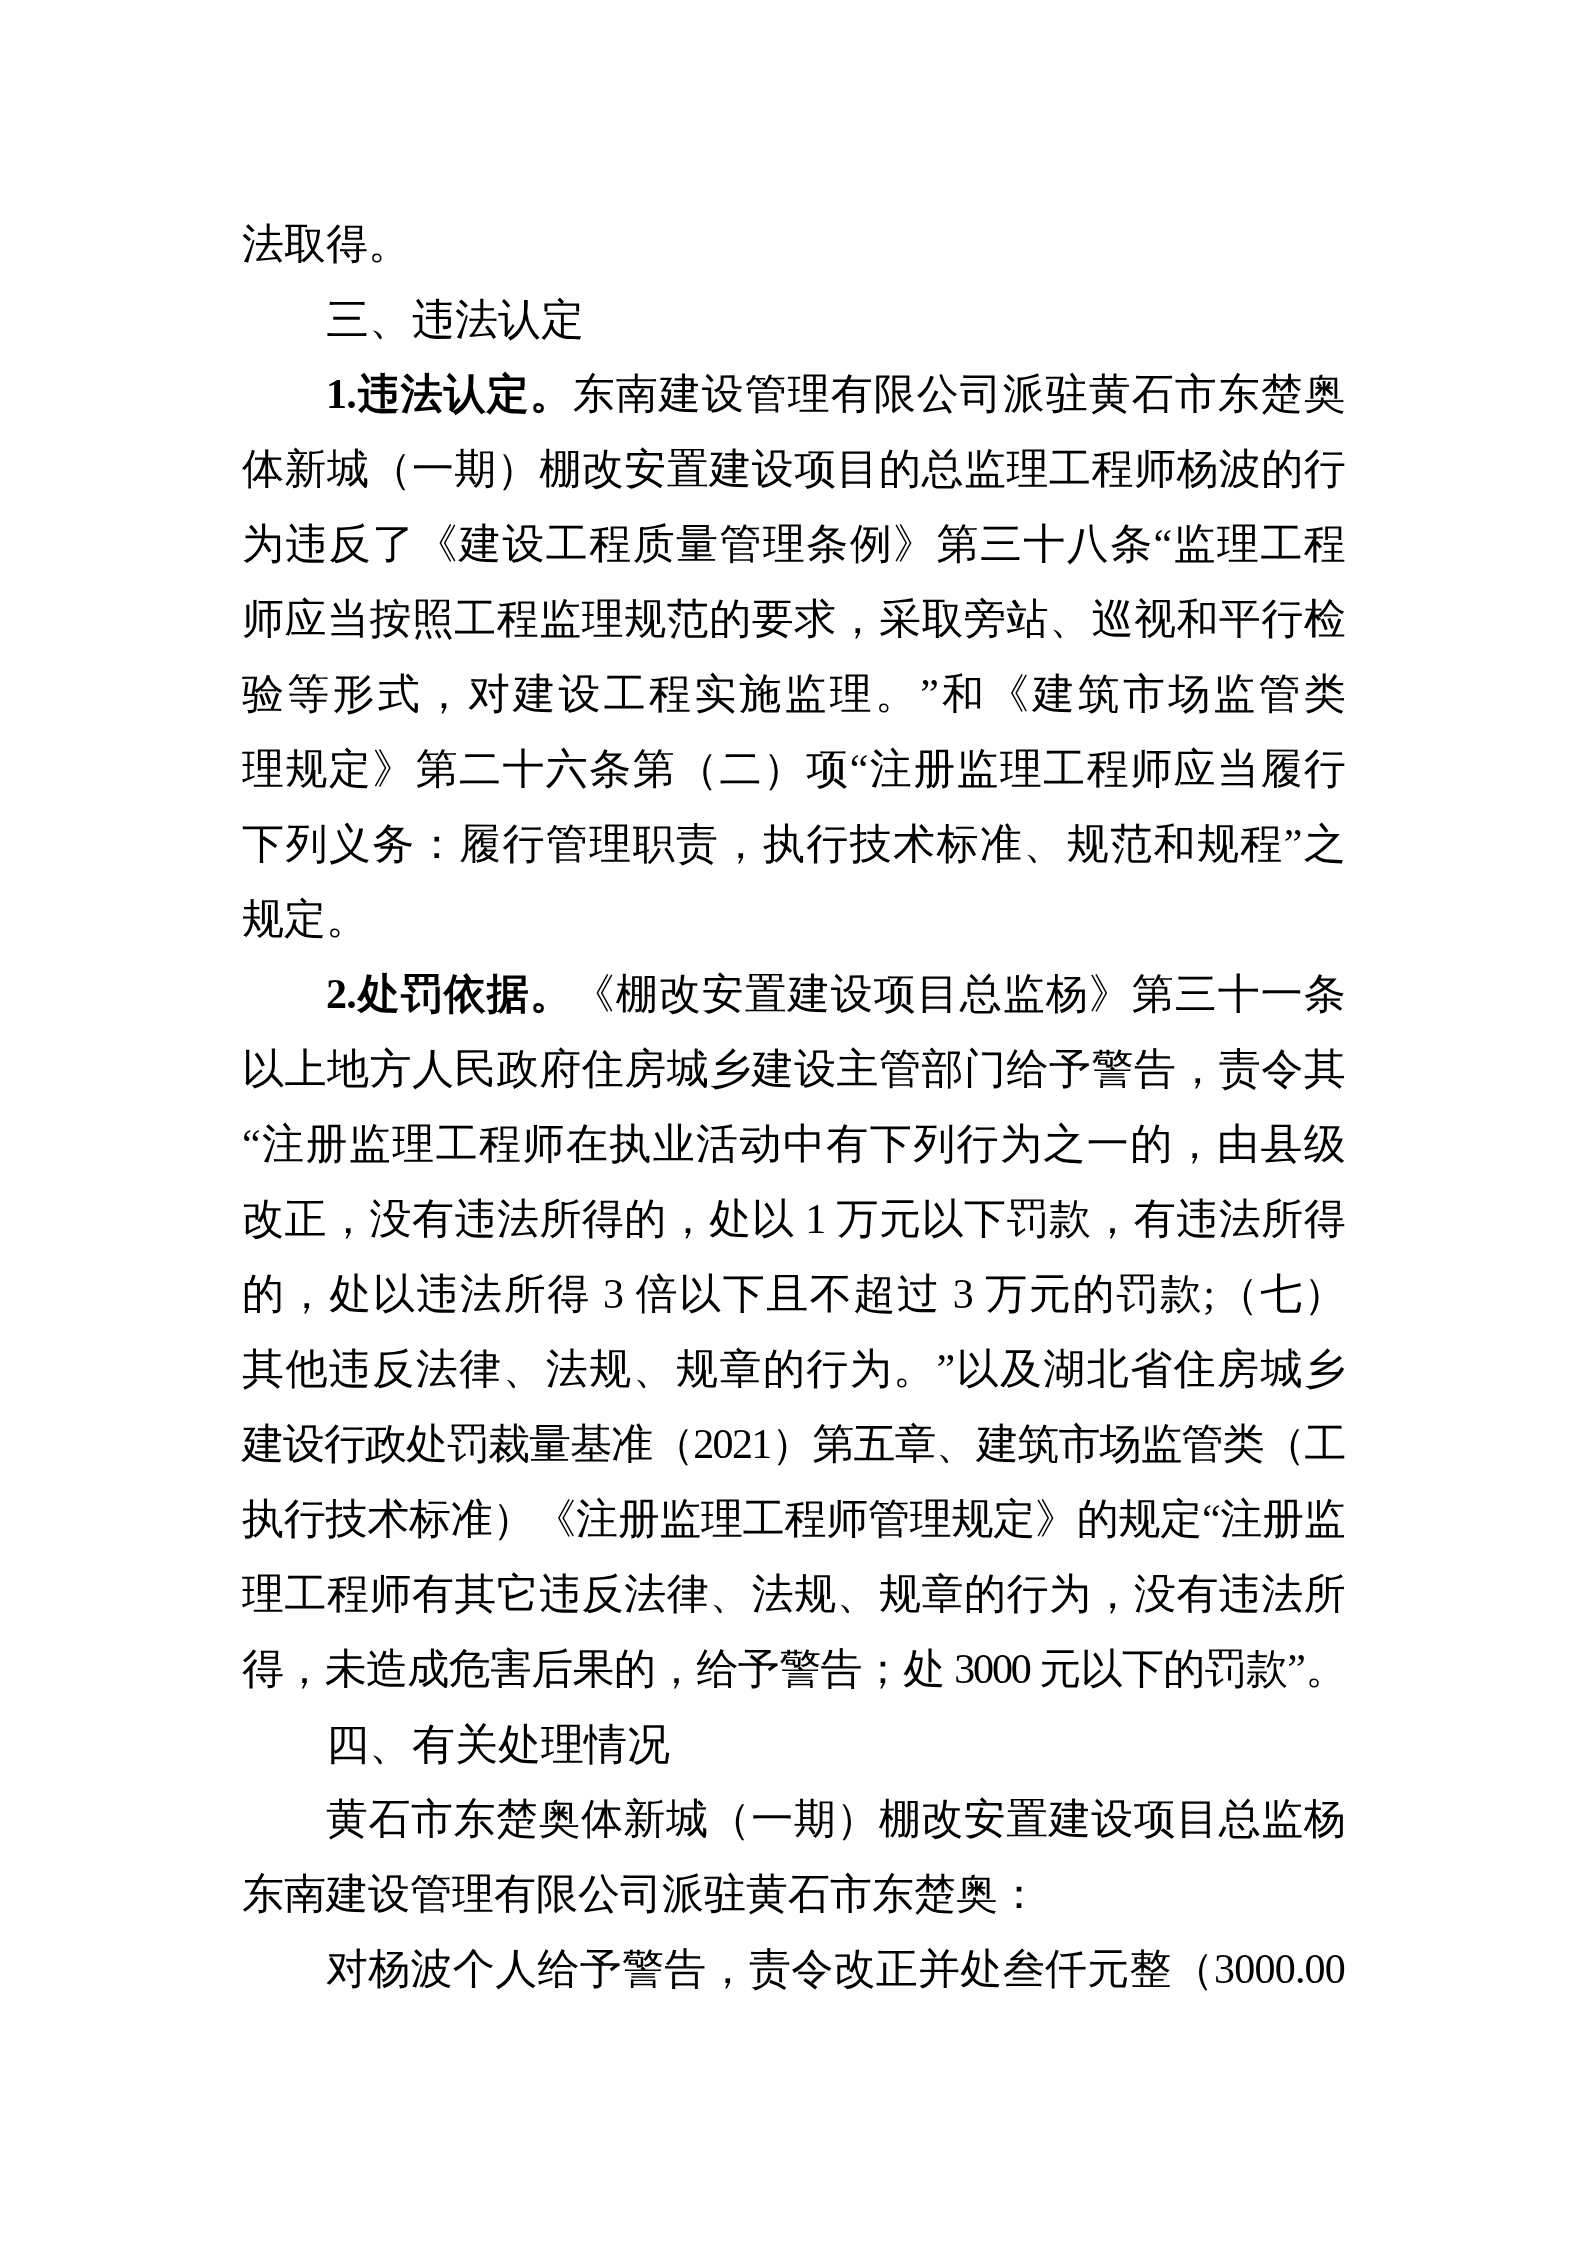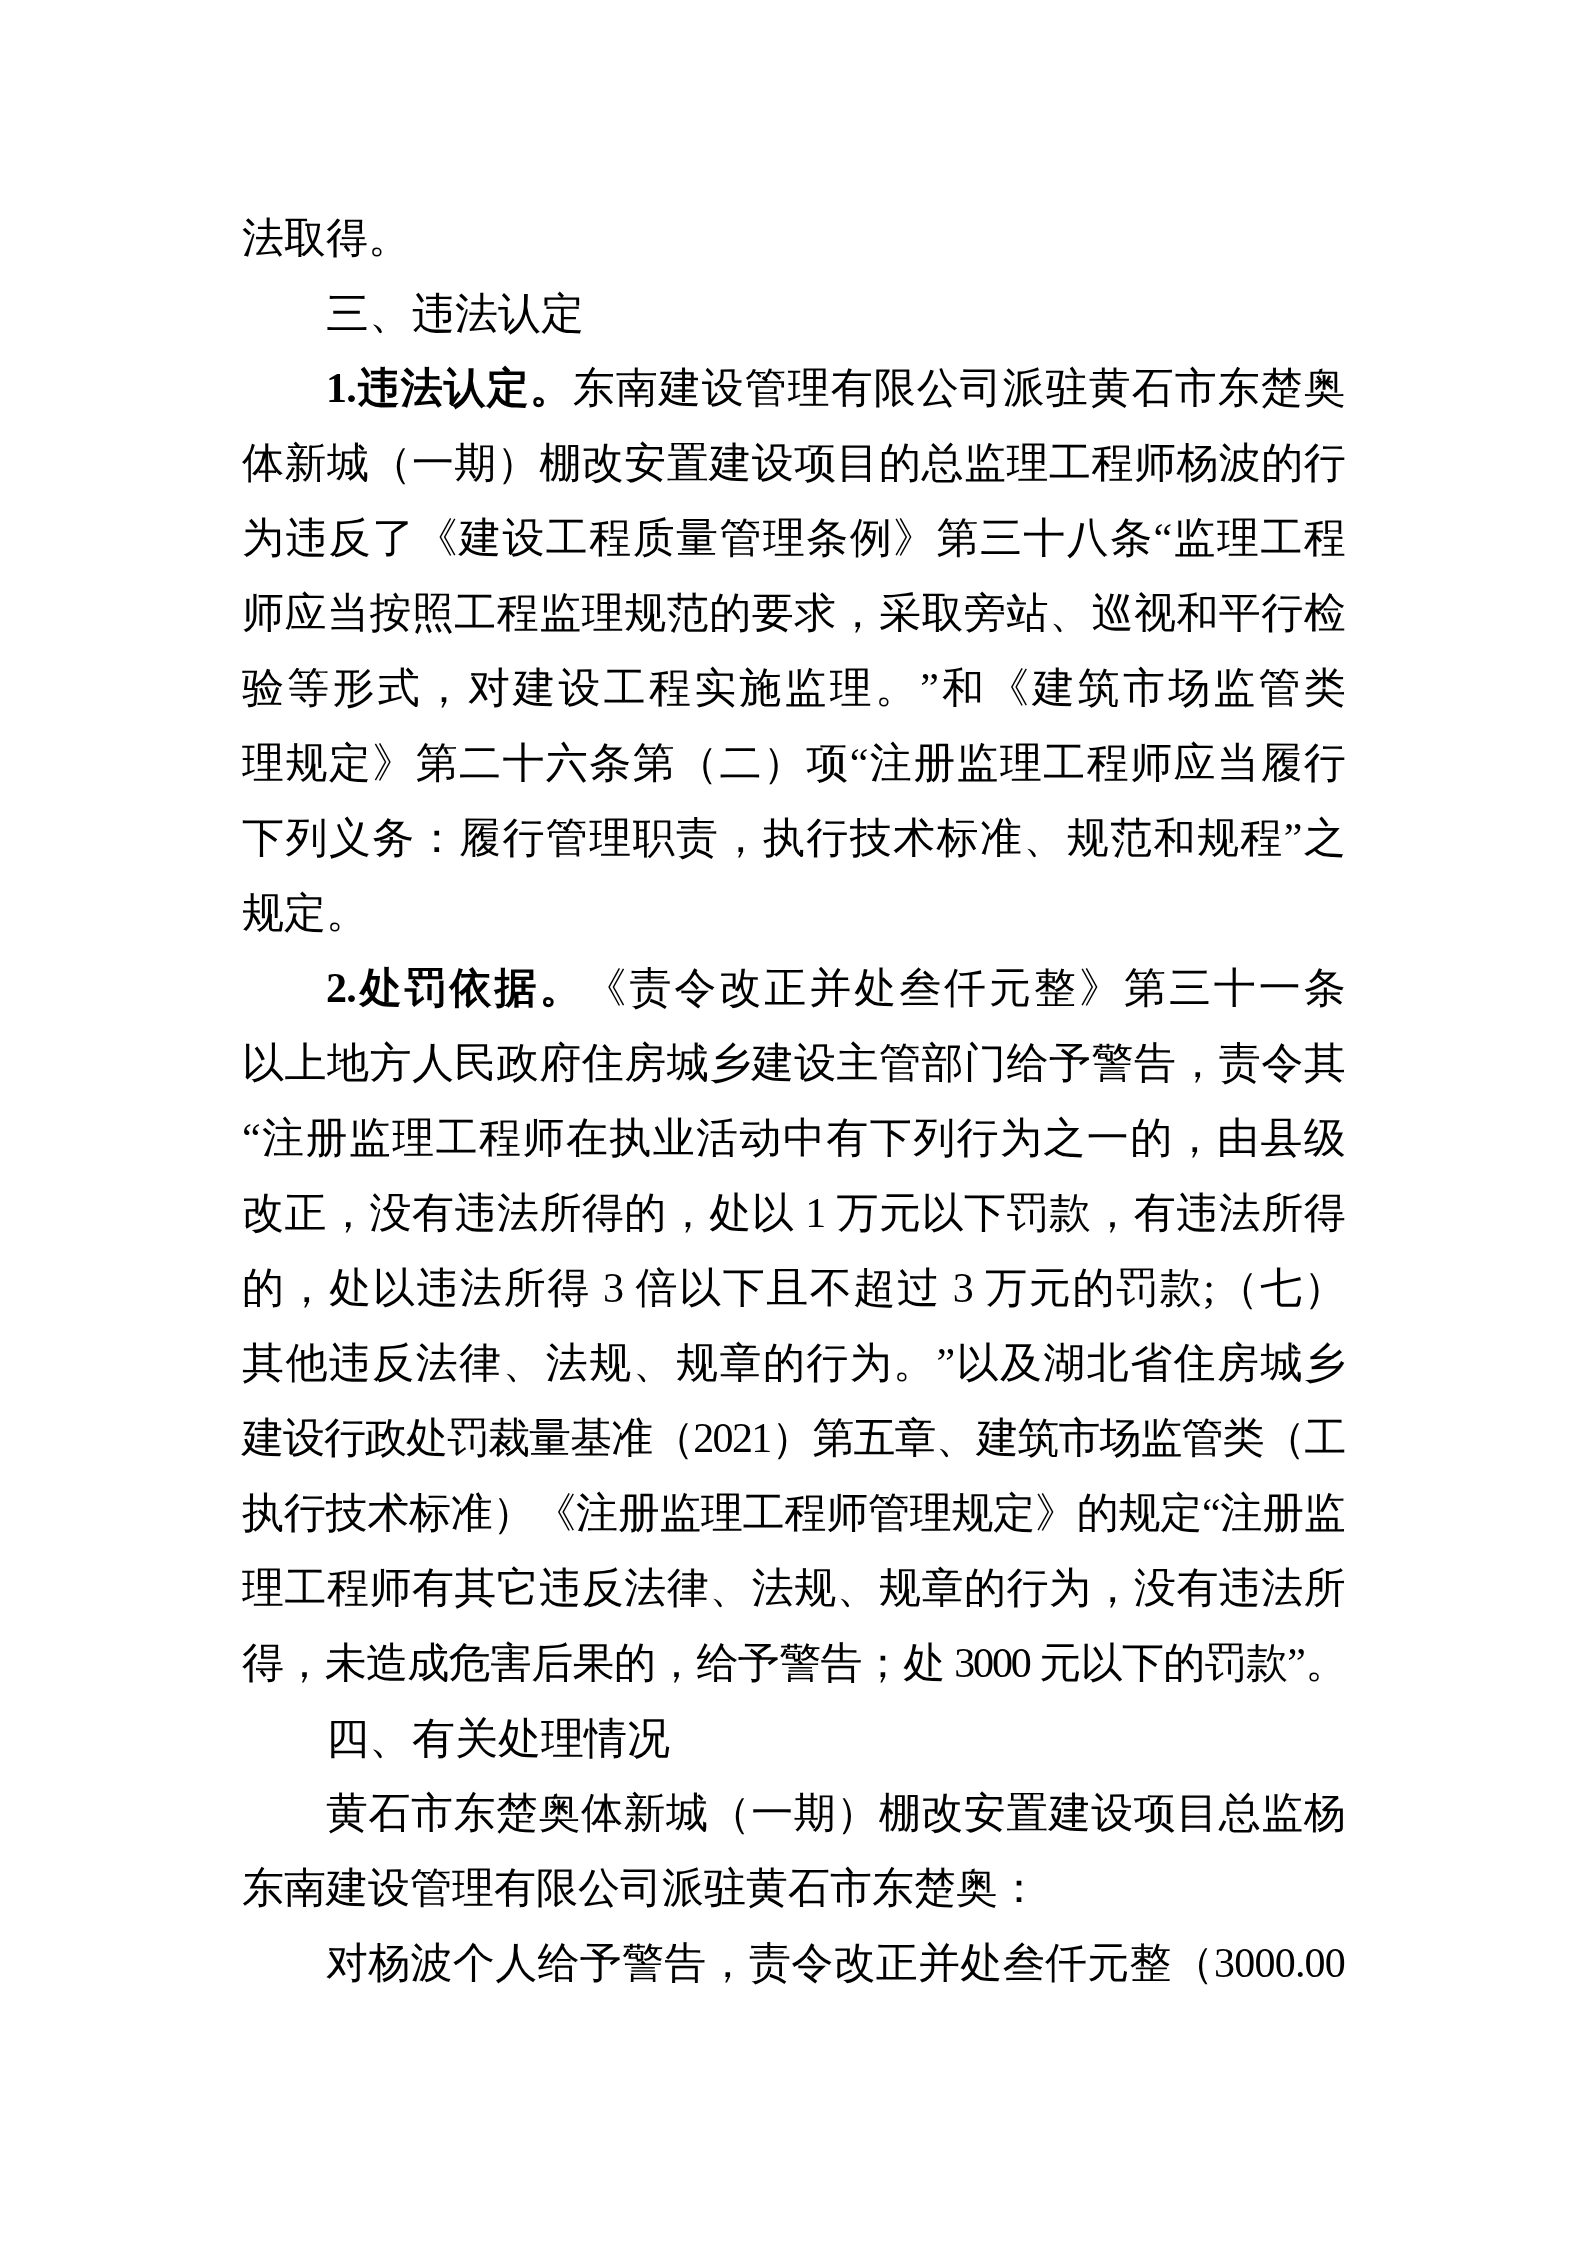--- a/index.html
+++ b/index.html
@@ -8,21 +8,21 @@
     width: 1587px;
     height: 2245px;
     background: #ffffff;
     overflow: hidden;
     color: #000000;
     font-family: "Liberation Serif", "DejaVu Serif", serif;
   }
   .content {
     position: absolute;
     left: 242px;
-    top: 201px;
+    top: 207px;
     width: 1103px;
   }
   .ln {
     height: 75px;
     line-height: 75px;
     font-size: 42px;
     white-space: normal;
     overflow: visible;
   }
   .just {
@@ -57,21 +57,21 @@
 
     <div class="ln just">体新城（一期）棚改安置建设项目的总监理工程师杨波的行</div>
     <div class="ln just">为违反了《建设工程质量管理条例》第三十八条“监理工程</div>
     <div class="ln just">师应当按照工程监理规范的要求，采取旁站、巡视和平行检</div>
     <div class="ln just">验等形式，对建设工程实施监理。”和《建筑市场监管类</div>
     <div class="ln just">理规定》第二十六条第（二）项“注册监理工程师应当履行</div>
     <div class="ln just">下列义务：履行管理职责，执行技术标准、规范和规程”之</div>
 
     <div class="ln">规定。</div>
 
-    <div class="ln just indent"><span class="lead">2.处罚依据。</span><span>《责令改正并处叁仟元整》第三十一条</span></div>
+    <div class="ln just indent"><span class="lead">2.处罚依据。</span><span>《棚改安置建设项目总监杨》第三十一条</span></div>
 
     <div class="ln just">以上地方人民政府住房城乡建设主管部门给予警告，责令其</div>
     <div class="ln just">“注册监理工程师在执业活动中有下列行为之一的，由县级</div>
     <div class="ln just">改正，没有违法所得的，处以 1 万元以下罚款，有违法所得</div>
     <div class="ln just">的，处以违法所得 3 倍以下且不超过 3 万元的罚款;（七）</div>
     <div class="ln just">其他违反法律、法规、规章的行为。”以及湖北省住房城乡</div>
     <div class="ln just tight">建设行政处罚裁量基准（2021）第五章、建筑市场监管类（工</div>
     <div class="ln just">执行技术标准）《注册监理工程师管理规定》的规定“注册监</div>
     <div class="ln just">理工程师有其它违反法律、法规、规章的行为，没有违法所</div>
     <div class="ln just tighter">得，未造成危害后果的，给予警告；处 3000 元以下的罚款”。</div>

